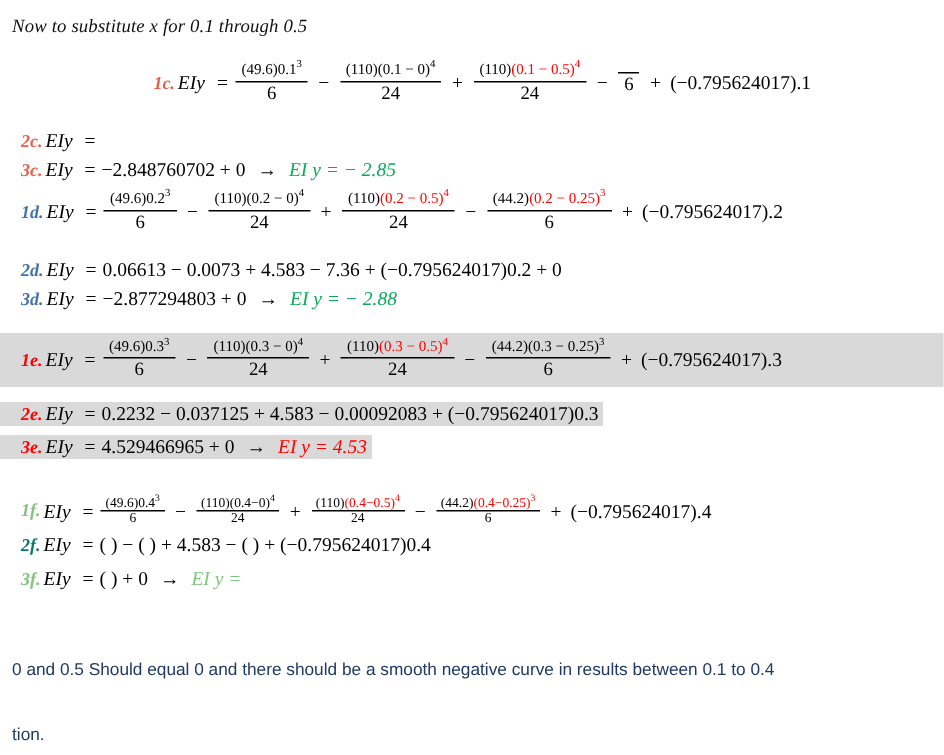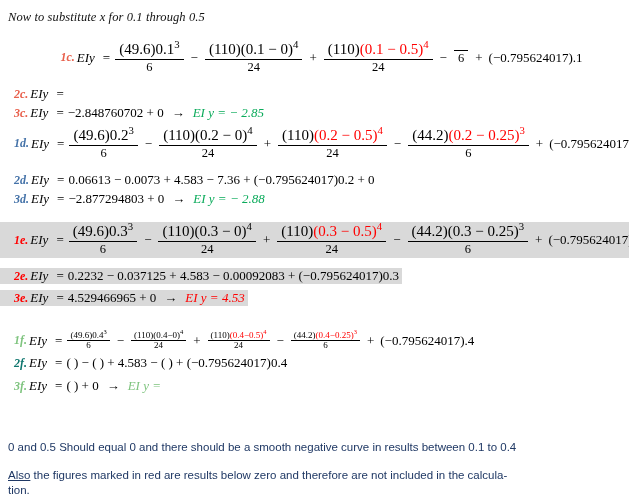--- a/index.html
+++ b/index.html
@@ -42,21 +42,21 @@
   .term{font-size:13px;}
   .red{color:#ff0000;}
 
   
   .frac{
     display:inline-flex;flex-direction:column;
     align-items:center;justify-content:center;
     vertical-align:middle;margin:0 1px;
     line-height:1.05;
   }
-  .frac .num{padding:0 4px 1px 4px;font-size:15px;}
+  .frac .num{padding:0 4px 1px 4px;font-size:10px;}
   .frac .den{padding:1px 4px 0 4px;font-size:12.5px;border-top:1.3px solid #000;width:100%;box-sizing:border-box;text-align:center;}
   .frac.small .num{font-size:9px;padding:0 3px 0 3px;}
   .frac.small .den{font-size:9px;padding:0 3px 0 3px;border-top:1px solid #000;}
 
   sup{font-size:.72em;vertical-align:super;line-height:0;}
   .tail{font-size:13px;}
 
   .arrow{margin:0 8px;font-size:13px;}
   .res{font-style:italic;font-size:13px;font-weight:500;}
 
@@ -266,18 +266,15 @@
       <span class="eiy">EIy</span>
       <span class="eq">=</span>
       <span class="term">( ) + 0</span>
       <span class="arrow">→</span>
       <span class="res" style="color:#7fc47f">EI y =</span>
     </div>
   </div>
 
   <div class="note" style="top:440px;">0 and 0.5 Should equal 0 and there should be a smooth negative curve in results between 0.1 to 0.4</div>
 
-  <div class="note w" style="top:468px;">
-    <span class="u">Also</span><span> the figures marked in red are results below zero and therefore are not included in the calcula-</span>
-  </div>
   <div class="note" style="top:483px;">tion.</div>
 
 </div>
 
 </body></html>

